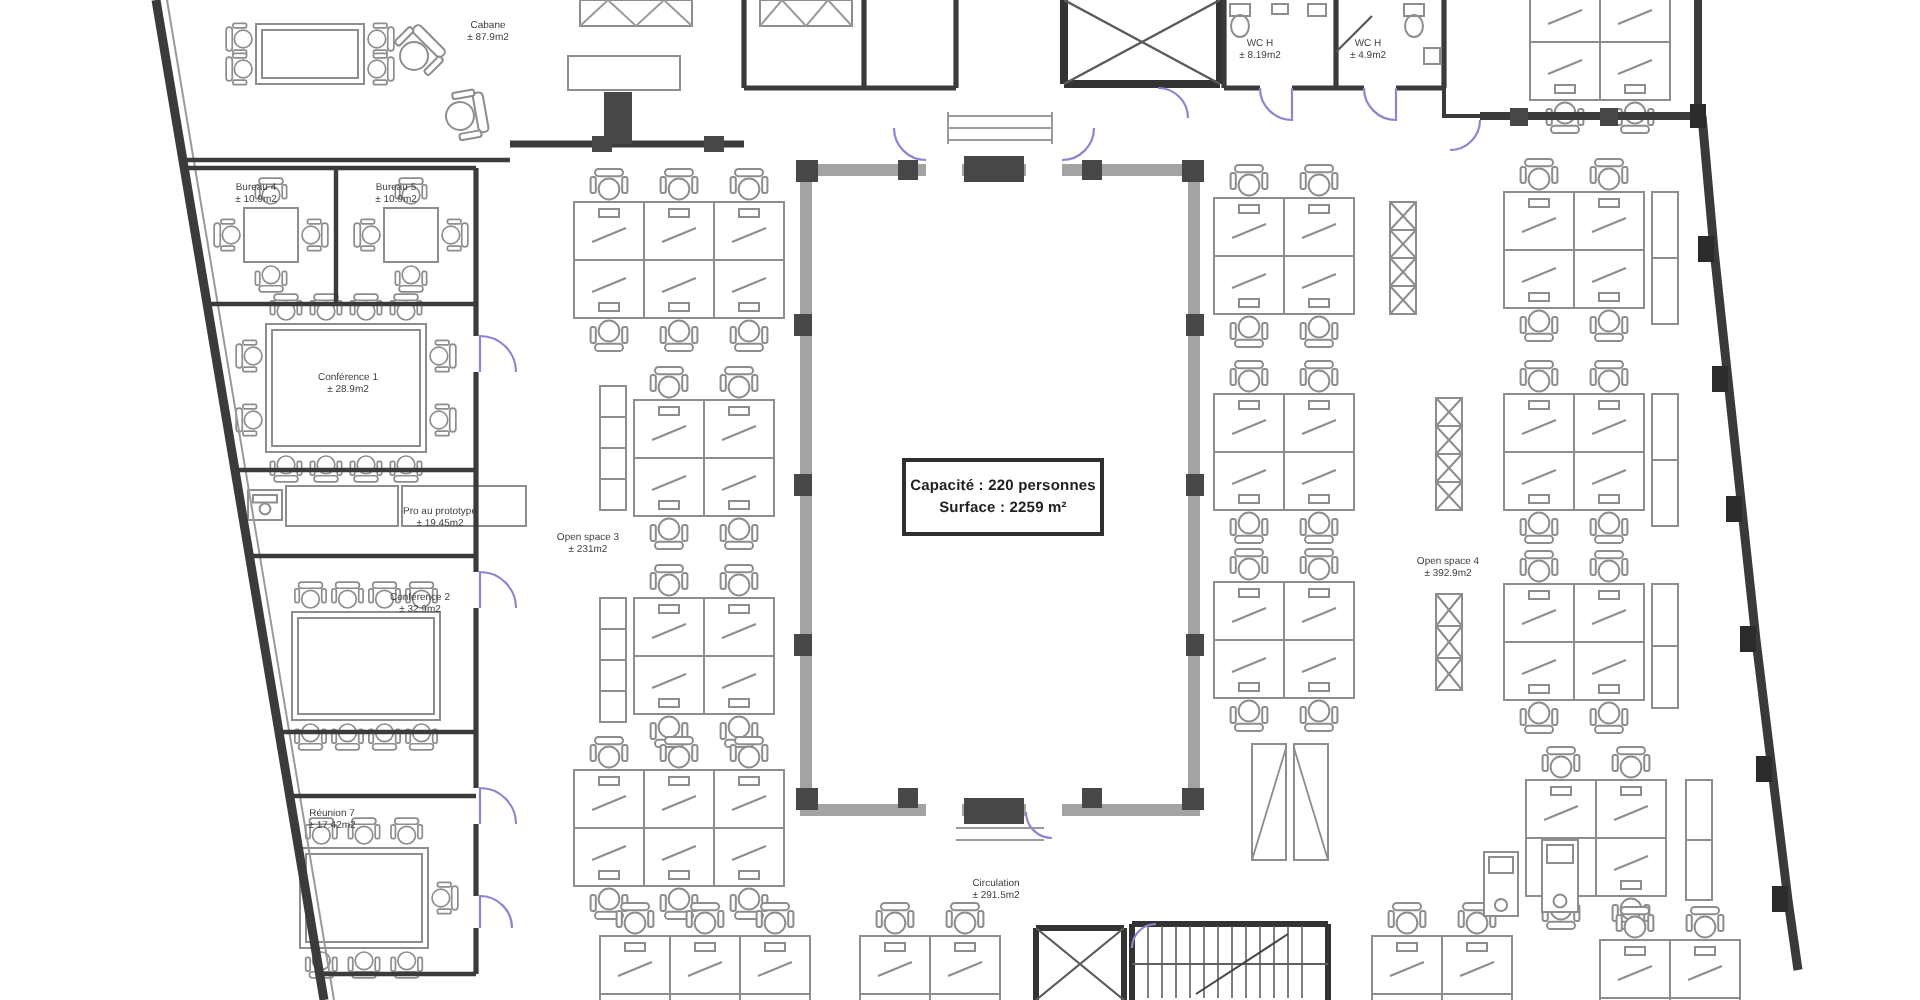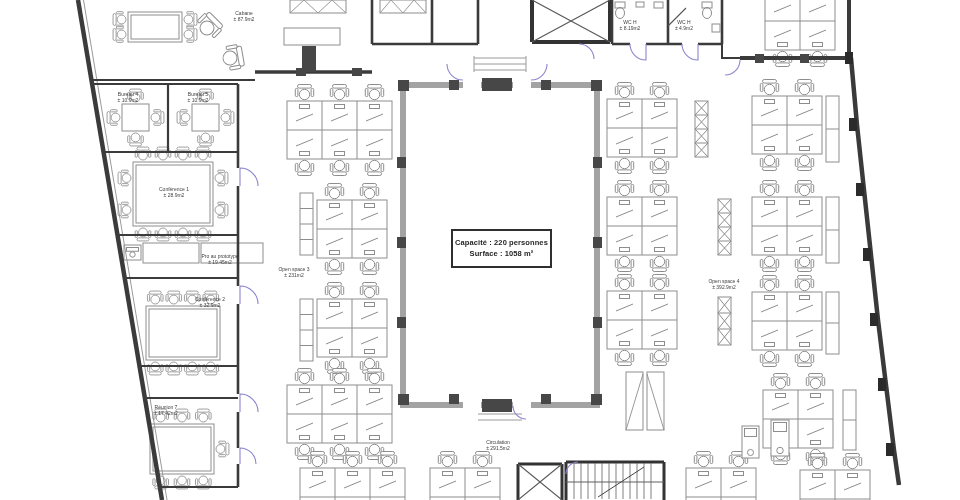--- a/index.html
+++ b/index.html
@@ -1211,15 +1211,15 @@
         <div>± 392.9m2</div>
       </div>
       <div class="room-label" style="left: 498px; top: 445px;">
         <div>Circulation</div>
         <div>± 291.5m2</div>
       </div>
     </div>
 
   <div class="cap-box">
     <div>Capacité : 220 personnes</div>
-    <div>Surface : 1058 m²</div>
+    <div>Surface : 2259 m²</div>
   </div>
 </div>
 
 </body></html>

